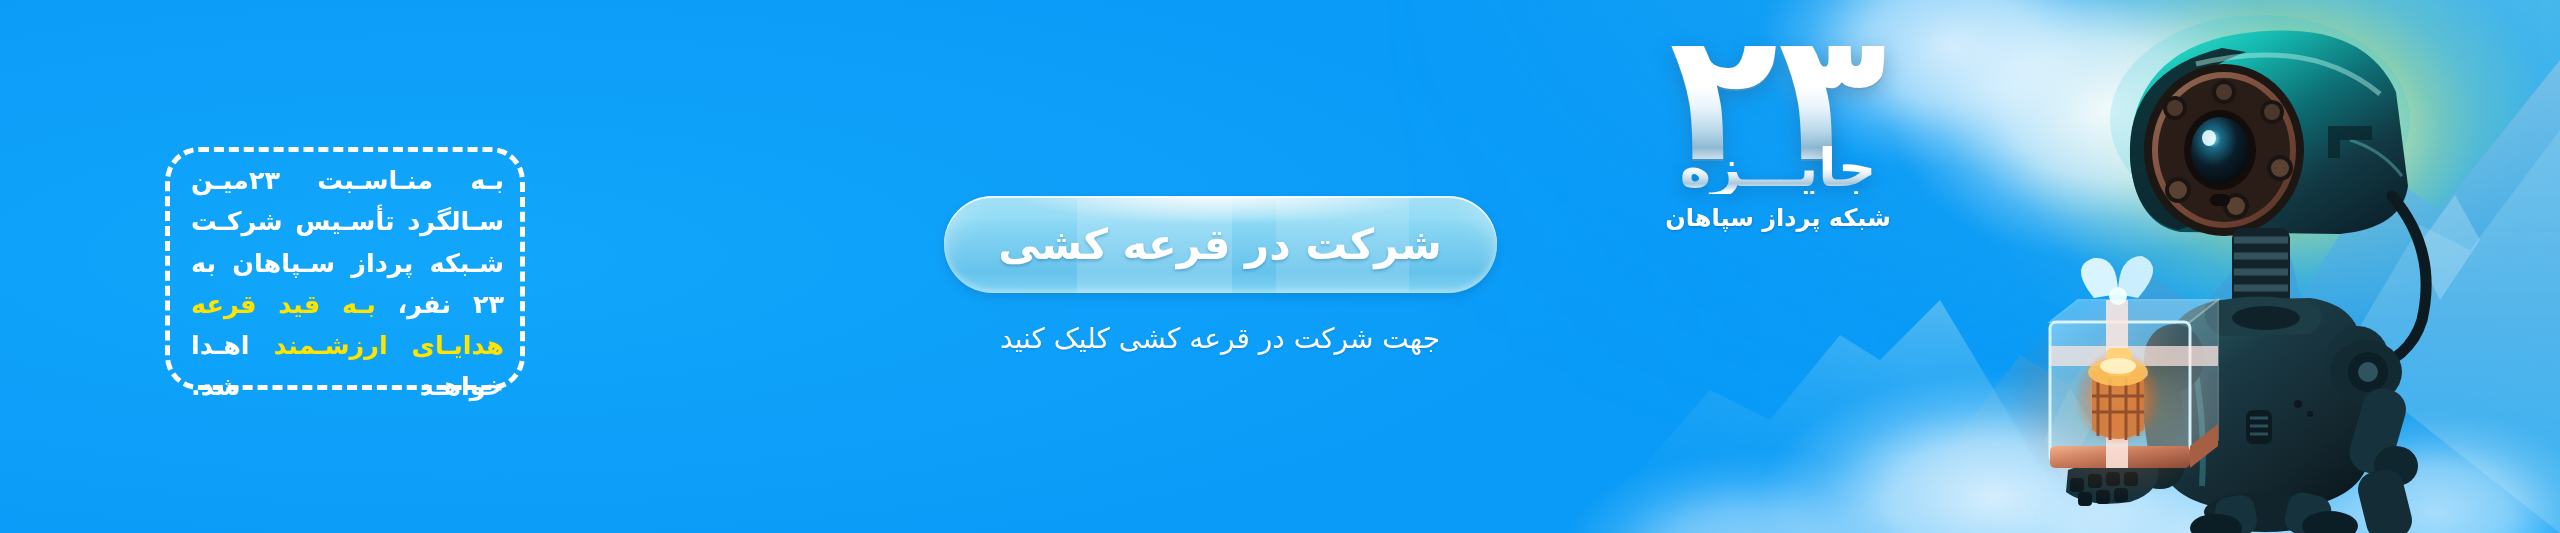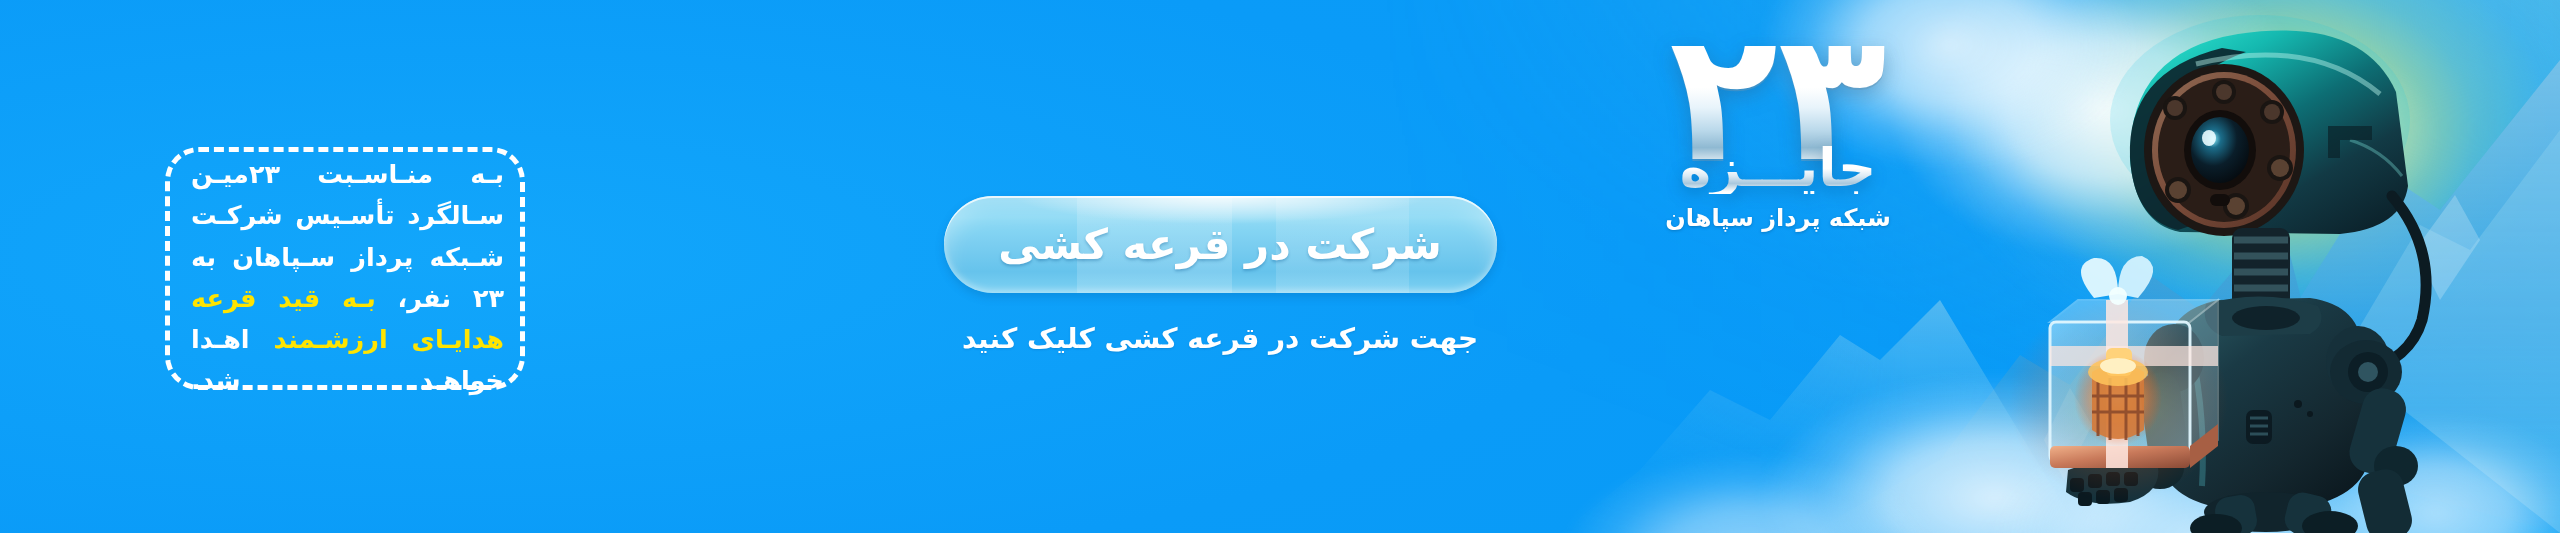--- a/index.html
+++ b/index.html
@@ -86,21 +86,21 @@
     height:243px;
     border:5px dashed #ffffff;
     border-radius:34px;
     display:flex;
     align-items:center;
     justify-content:center;
   }
   .dashed-text{
     position:absolute;
     left:175px;
-    top:136px;
+    top:142px;
     width:345px;
     text-align:justify;
     text-align-last:justify;
     color:#ffffff;
     font-size:25.5px;
     font-weight:bold;
     line-height:1.62;
     letter-spacing:0px;
     direction:rtl;
     padding:18px 16px;
@@ -174,21 +174,21 @@
     font-size:42px;
     font-weight:bold;
     letter-spacing:0px;
     text-shadow:0 2px 3px rgba(0,80,140,0.30);
     direction:rtl;
   }
   .cta-caption{
     margin-top:29px;
     color:#ffffff;
     font-size:28px;
-    font-weight:bold;
+    font-weight:normal;
     direction:rtl;
     text-shadow:0 1px 2px rgba(0,70,130,0.22);
   }
 
   
   .headline{
     position:absolute;
     left:1568px;
     top:14px;
     width:420px;

